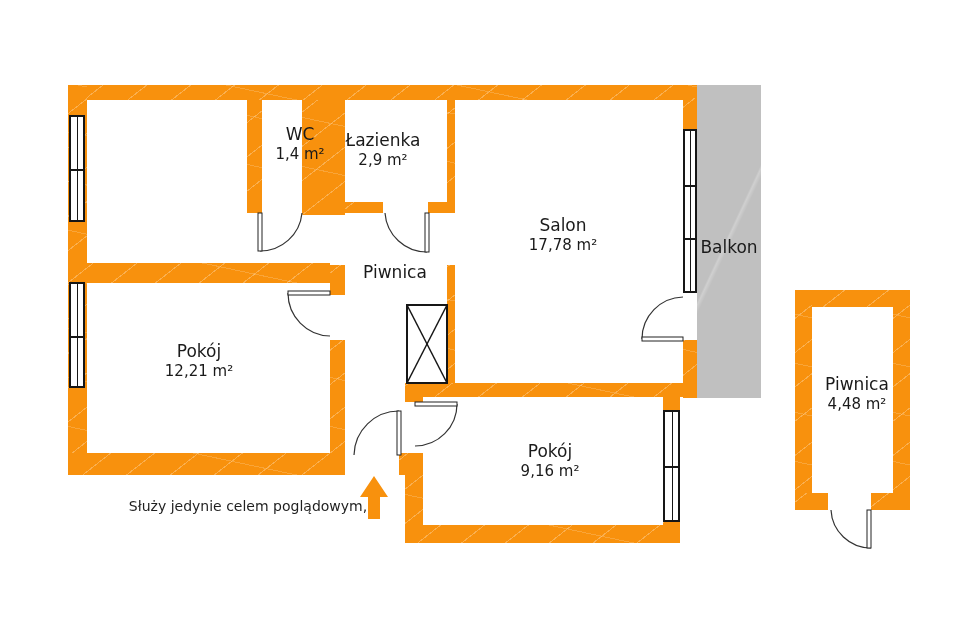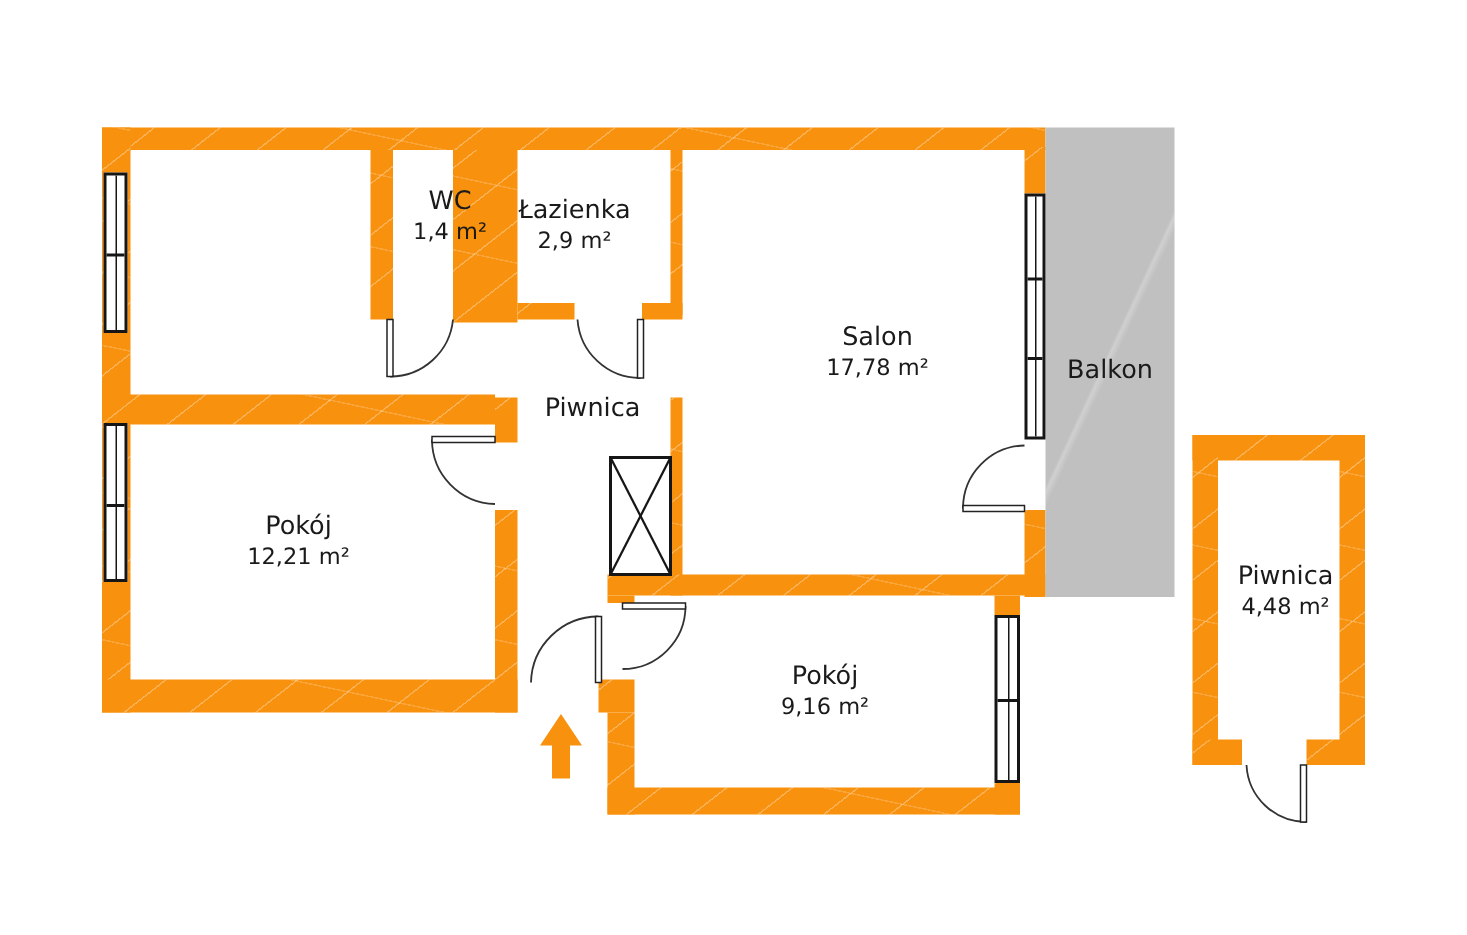--- a/index.html
+++ b/index.html
@@ -8,21 +8,21 @@
   .layer{position:absolute;inset:0;}
   .wall{
     position:absolute;
     background:var(--wall,#f8910d);
     background-image:repeating-linear-gradient(-38deg,rgba(255,255,255,0) 0 26px,rgba(255,255,255,.28) 26px 27px),
                      repeating-linear-gradient(12deg,rgba(255,255,255,0) 0 47px,rgba(255,255,255,.18) 47px 48px);
   }
   .window{position:absolute;background:#fff;border:2px solid #161616;box-sizing:border-box;}
   .win-center{position:absolute;left:50%;top:0;bottom:0;width:1px;background:#161616;}
   .win-div{position:absolute;left:0;right:0;height:2px;background:#161616;}
-  .balcony{position:absolute;left:697px;top:85px;width:86px;height:313px;
+  .balcony{position:absolute;left:697px;top:85px;width:64px;height:313px;
     background:var(--balcony,#c0c0c0);
     background-image:linear-gradient(115deg,rgba(255,255,255,0) 48%,rgba(255,255,255,.25) 49%,rgba(255,255,255,0) 51%);}
   .balcony-label{position:absolute;left:50%;top:162px;transform:translate(-50%,-50%);font-size:17px;white-space:nowrap;}
   .room-label{position:absolute;transform:translate(-50%,-50%);text-align:center;white-space:nowrap;line-height:1.25;}
   .room-name{display:block;font-size:17px;}
   .room-area{display:block;font-size:15px;}
   .korytarz-label{position:absolute;left:395px;top:272px;transform:translate(-50%,-50%);font-size:17px;white-space:nowrap;}
   svg.overlay{position:absolute;left:0;top:0;}
   .arrow-svg{position:absolute;left:0;top:0;}
   .disclaimer{position:absolute;left:88px;top:497px;width:320px;text-align:center;font-size:14px;line-height:18px;color:#1f1f1f;}
@@ -123,21 +123,21 @@
 
   <div class="layer" id="labels-layer">
       <div class="room-label" style="left: 276px; top: 144px; margin-left: 24px;">
         <span class="room-name">WC</span>
         <span class="room-area">1,4 m²</span>
       </div>
       <div class="room-label" style="left: 383px; top: 150px;">
         <span class="room-name">Łazienka</span>
         <span class="room-area">2,9 m²</span>
       </div>
-      <div class="room-label" style="left: 585px; top: 235px;">
+      <div class="room-label" style="left: 563px; top: 235px;">
         <span class="room-name">Salon</span>
         <span class="room-area">17,78 m²</span>
       </div>
       <div class="room-label" style="left: 199px; top: 361px;">
         <span class="room-name">Pokój</span>
         <span class="room-area">12,21 m²</span>
       </div>
       <div class="room-label" style="left: 550px; top: 461px;">
         <span class="room-name">Pokój</span>
         <span class="room-area">9,16 m²</span>
@@ -148,15 +148,16 @@
       </div>
     </div>
 
   <div class="korytarz-label">Piwnica</div>
 
   <svg class="arrow-svg" width="978" height="623" viewBox="0 0 978 623">
     <polygon id="entrance-arrow" fill="#f8910d" points="374,476 388,497 380,497 380,519 368,519 368,497 360,497"></polygon>
   </svg>
 
   <div class="disclaimer">
+    <div>Służy jedynie celem poglądowym,</div>
   </div>
 
 </div>
 
 </body></html>

